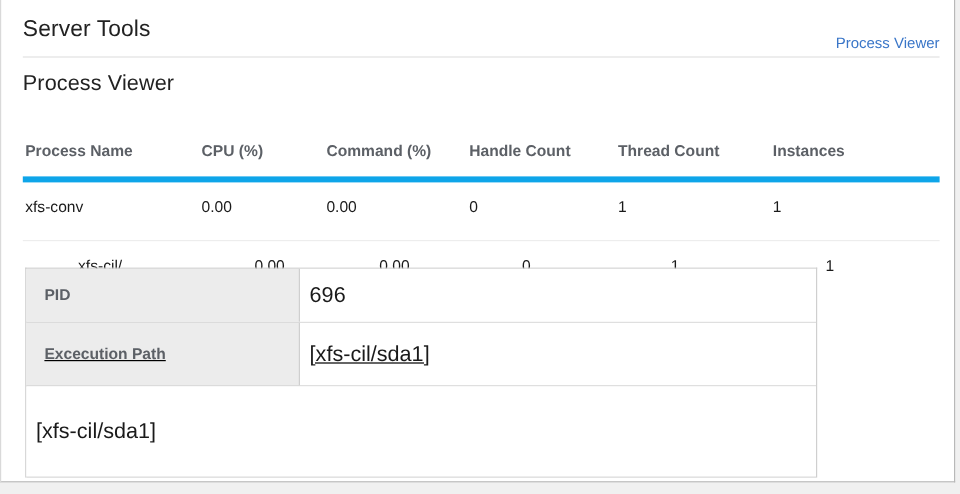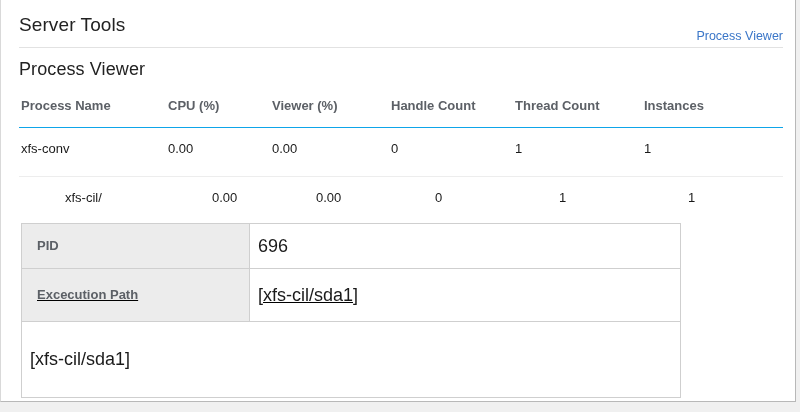--- a/index.html
+++ b/index.html
@@ -88,21 +88,22 @@
     left: 18px;
     top: 98px;
     width: 764px;
   }
   .pt-row {
     position: relative;
     height: 43px;
   }
   .pt-head {
     height: 29px;
-    border-bottom: 1px solid #0ea5e9;
+    border-bottom: 5px solid #0ea5e9;
+    margin-top: 20px;
   }
   .pt-body-row {
     height: 48px;
     border-bottom: 1px solid #ededed;
   }
   .pt-body-row.last {
     border-bottom: none;
     margin-left: 44px;
   }
   .pt-cell {
@@ -183,21 +184,21 @@
   </div>
   <div class="header-rule"></div>
 
   <div class="section-title">Process Viewer</div>
 
   <div class="process-table">
 
     <div class="pt-row pt-head">
       <div class="pt-cell c0">Process Name</div>
       <div class="pt-cell c1">CPU (%)</div>
-      <div class="pt-cell c2">Viewer (%)</div>
+      <div class="pt-cell c2">Command (%)</div>
       <div class="pt-cell c3">Handle Count</div>
       <div class="pt-cell c4">Thread Count</div>
       <div class="pt-cell c5">Instances</div>
     </div>
 
     <div class="pt-row pt-body-row">
       <div class="pt-cell c0">xfs-conv</div>
       <div class="pt-cell c1">0.00</div>
       <div class="pt-cell c2">0.00</div>
       <div class="pt-cell c3">0</div>

